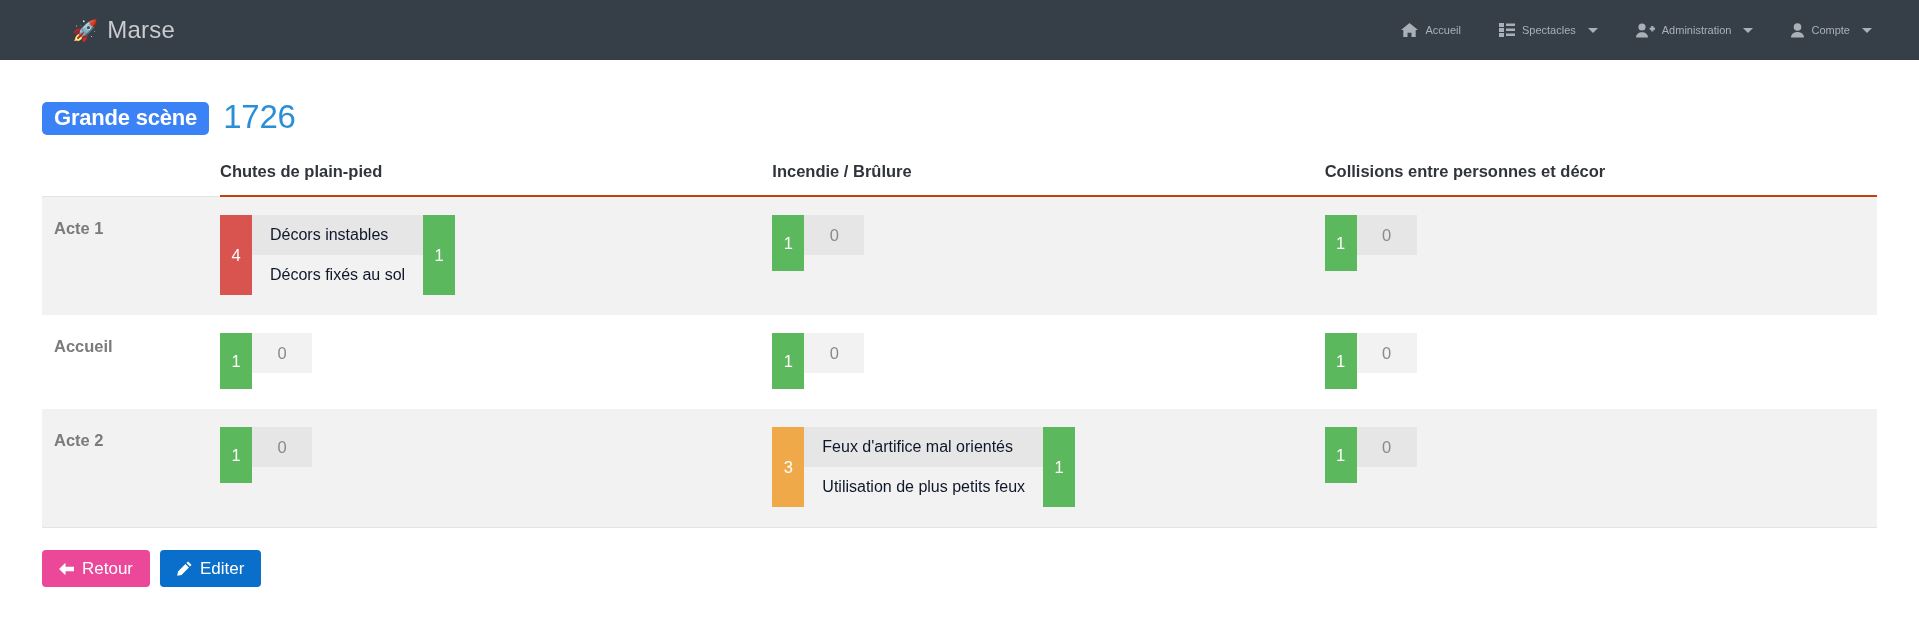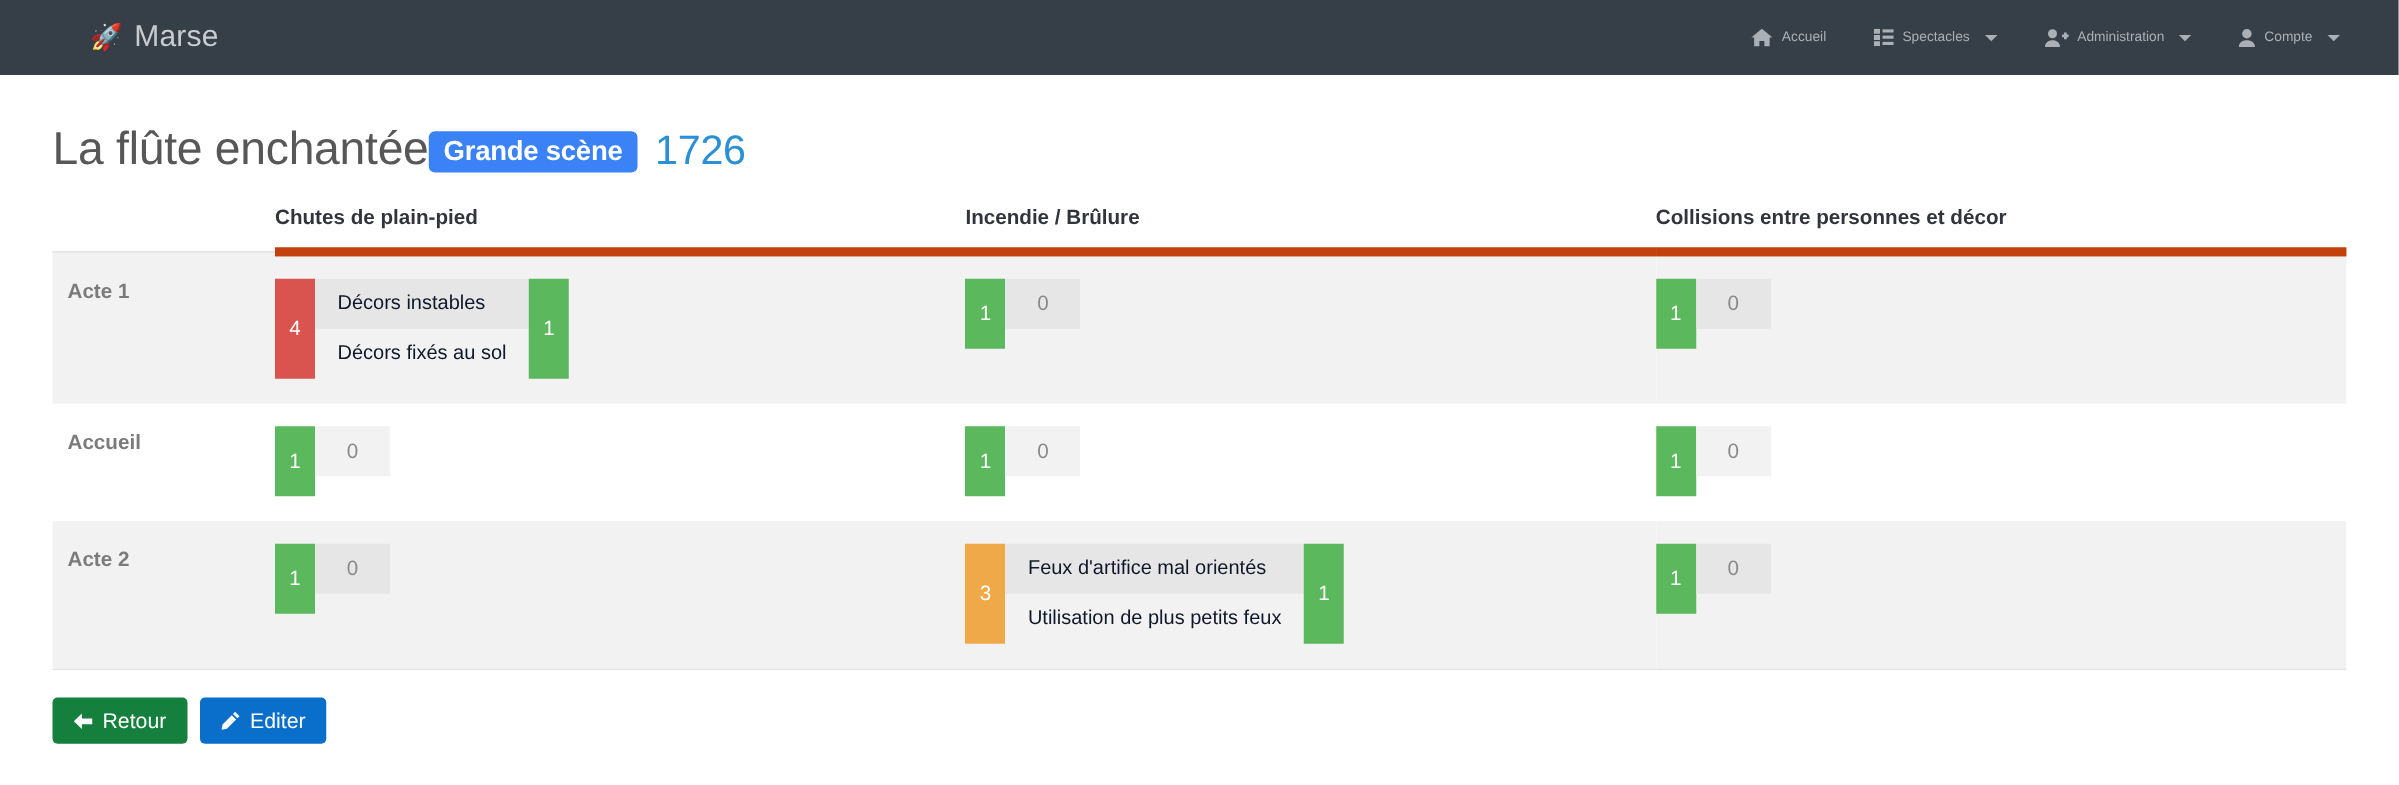--- a/index.html
+++ b/index.html
@@ -101,21 +101,21 @@
   }
   .matrix col.c-act   { width: 178px; }
   .matrix col.c-risk  { width: calc((100% - 178px) / 3); }
 
   .matrix thead th {
     text-align: left;
     font-size: 16.5px;
     font-weight: 700;
     color: #31353b;
     padding: 0 0 14px 0;
-    border-bottom: 7px solid #c2410c;
+    border-bottom: 2px solid #c2410c;
     vertical-align: bottom;
   }
   .matrix thead th.act-head { border-bottom: 1px solid #e3e3e3; }
 
   .matrix tbody tr.striped > td { background: #f2f2f2; }
   .matrix tbody tr.plain   > td { background: #ffffff; }
 
   .matrix tbody td {
     padding: 0;
     vertical-align: top;
@@ -196,21 +196,21 @@
     border: none;
     border-radius: 4px;
     color: #ffffff;
     font-size: 17px;
     font-family: "Liberation Sans", sans-serif;
     padding: 10px 17px;
     cursor: pointer;
     line-height: 1;
   }
   .btn svg { fill: #ffffff; display: block; }
-  .btn-retour { background: #15803d; }
+  .btn-retour { background: #ec4899; }
   .btn-editer { background: #0a6ecb; }
 </style>
 </head>
 <body>
 
 <div class="navbar">
   <a class="brand">
     <span class="rocket">🚀</span>
     <span>Marse</span>
   </a>
@@ -264,21 +264,20 @@
       <span>Compte</span>
       <span class="caret"></span>
     </a>
 
   </div>
 </div>
 
 <div class="container">
 
   <h1 class="page-title">
-    <span>La flûte enchantée</span>
     <span class="badge-scene">Grande scène</span>
     <span class="title-id">1726</span>
   </h1>
 
   <table class="matrix">
     <colgroup>
       <col class="c-act">
         <col class="c-risk">
         <col class="c-risk">
         <col class="c-risk">

